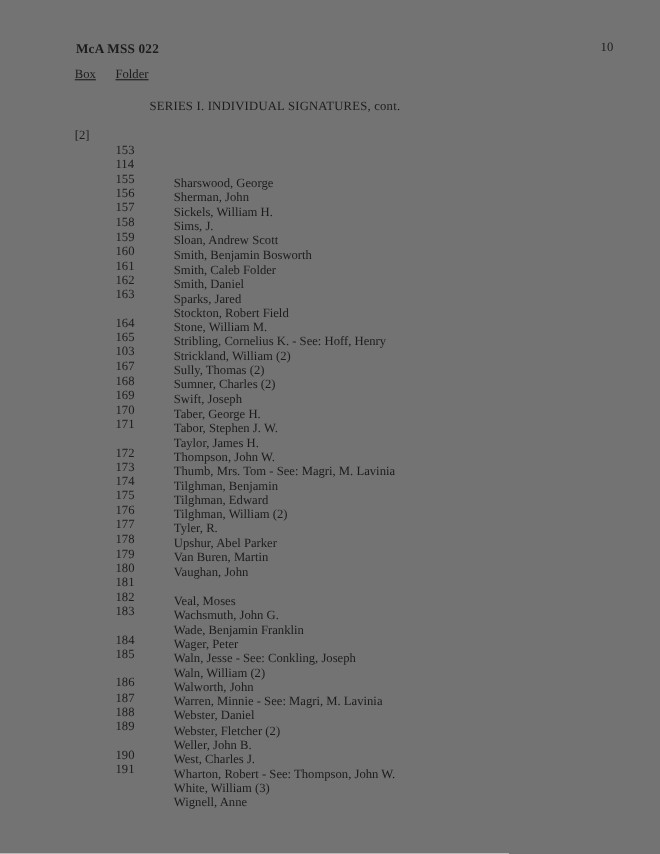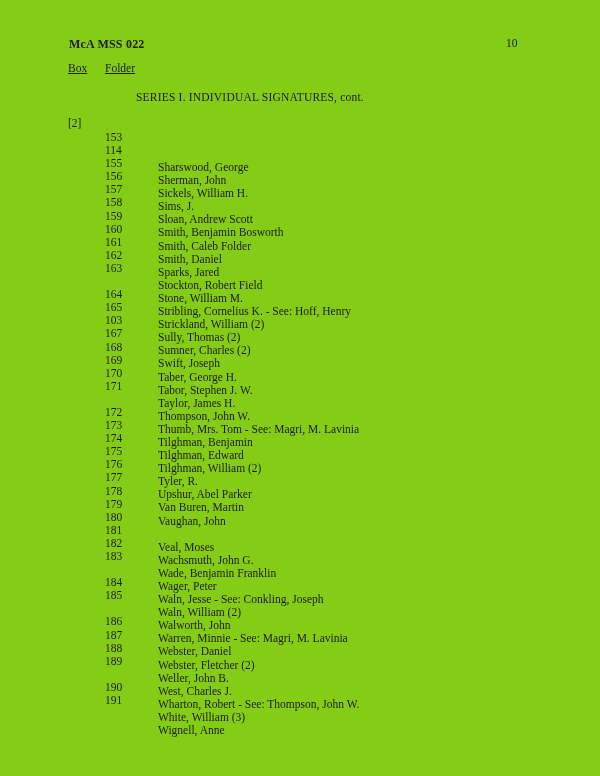--- a/index.html
+++ b/index.html
@@ -4,36 +4,36 @@
 <style>
   html, body {
     margin: 0;
     padding: 0;
     background: #e8e8e8;
   }
   .page {
     position: relative;
     width: 600px;
     height: 776px;
-    background: #84cc16;
+    background: #737373;
     color: #1c1c1c;
     font-family: "Liberation Serif", "DejaVu Serif", serif;
     overflow: hidden;
   }
   .collection-id {
     position: absolute;
     left: 69px;
     top: 37px;
     font-size: 12px;
     font-weight: bold;
     letter-spacing: 0.2px;
   }
   .page-number {
     position: absolute;
-    left: 506px;
+    left: 546px;
     top: 37px;
     font-size: 11.5px;
   }
   .col-headers {
     position: absolute;
     left: 0;
     top: 62px;
     width: 100%;
     font-size: 11.5px;
   }

